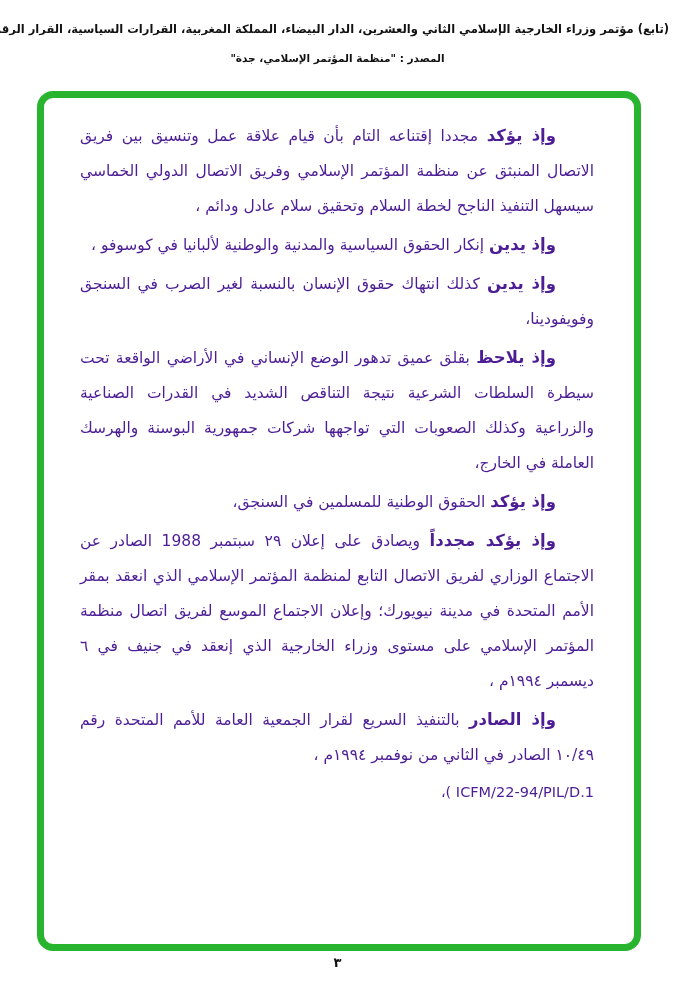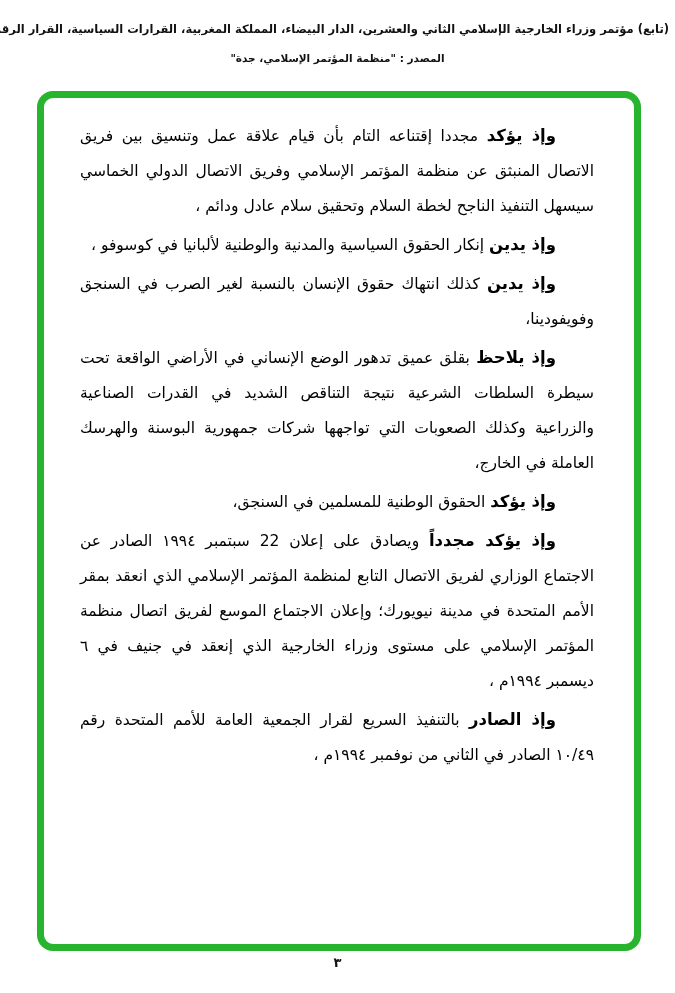--- a/index.html
+++ b/index.html
@@ -49,21 +49,21 @@
   
   .content {
     position: absolute;
     left: 0; top: 0;
     width: 100%; height: 100%;
     direction: rtl;
     padding: 20px 40px 0 36px;
     font-size: 15.5px;
     line-height: 35px;
     text-align: justify;
-    color: #000000;
+    color: #4c1d95;
   }
   .para {
     text-indent: 38px;
     margin-bottom: 3px;
   }
   .lead {
     font-weight: bold;
     font-size: 16.5px;
   }
   .docref {
@@ -97,24 +97,25 @@
 
 
       <p class="para"><span class="lead">وإذ يدين</span> <span>إنكار الحقوق السياسية والمدنية والوطنية لألبانيا في كوسوفو ،</span></p>
 
       <p class="para"><span class="lead">وإذ يدين</span> <span>كذلك انتهاك حقوق الإنسان بالنسبة لغير الصرب في السنجق وفويفودينا،</span></p>
 
       <p class="para"><span class="lead">وإذ يلاحظ</span> <span>بقلق عميق تدهور الوضع الإنساني في الأراضي الواقعة تحت سيطرة السلطات الشرعية نتيجة التناقص الشديد في القدرات الصناعية والزراعية وكذلك الصعوبات التي تواجهها شركات جمهورية البوسنة والهرسك العاملة في الخارج،</span></p>
 
       <p class="para"><span class="lead">وإذ يؤكد</span> <span>الحقوق الوطنية للمسلمين في السنجق،</span></p>
 
-      <p class="para"><span class="lead">وإذ يؤكد مجدداً</span> <span>ويصادق على إعلان 22 سبتمبر ١٩٩٤ الصادر عن الاجتماع الوزاري لفريق الاتصال التابع لمنظمة المؤتمر الإسلامي الذي انعقد بمقر الأمم المتحدة في مدينة نيويورك؛ وإعلان الاجتماع الموسع لفريق اتصال منظمة المؤتمر الإسلامي على مستوى وزراء الخارجية الذي إنعقد في جنيف في ٦ ديسمبر ١٩٩٤م ،</span></p>
+      <p class="para"><span class="lead">وإذ يؤكد مجدداً</span> <span>ويصادق على إعلان ٢٩ سبتمبر 1988 الصادر عن الاجتماع الوزاري لفريق الاتصال التابع لمنظمة المؤتمر الإسلامي الذي انعقد بمقر الأمم المتحدة في مدينة نيويورك؛ وإعلان الاجتماع الموسع لفريق اتصال منظمة المؤتمر الإسلامي على مستوى وزراء الخارجية الذي إنعقد في جنيف في ٦ ديسمبر ١٩٩٤م ،</span></p>
 
       <p class="para"><span class="lead">وإذ الصادر</span> <span>بالتنفيذ السريع لقرار الجمعية العامة للأمم المتحدة رقم ١٠/٤٩ الصادر في الثاني من نوفمبر ١٩٩٤م ،</span></p>
 
 
+      <div class="docref">ICFM/22-94/PIL/D.1 )،</div>
 
     </div>
   </div>
 
   <div class="page-num">٣</div>
 
 </div>
 
 </body></html>

